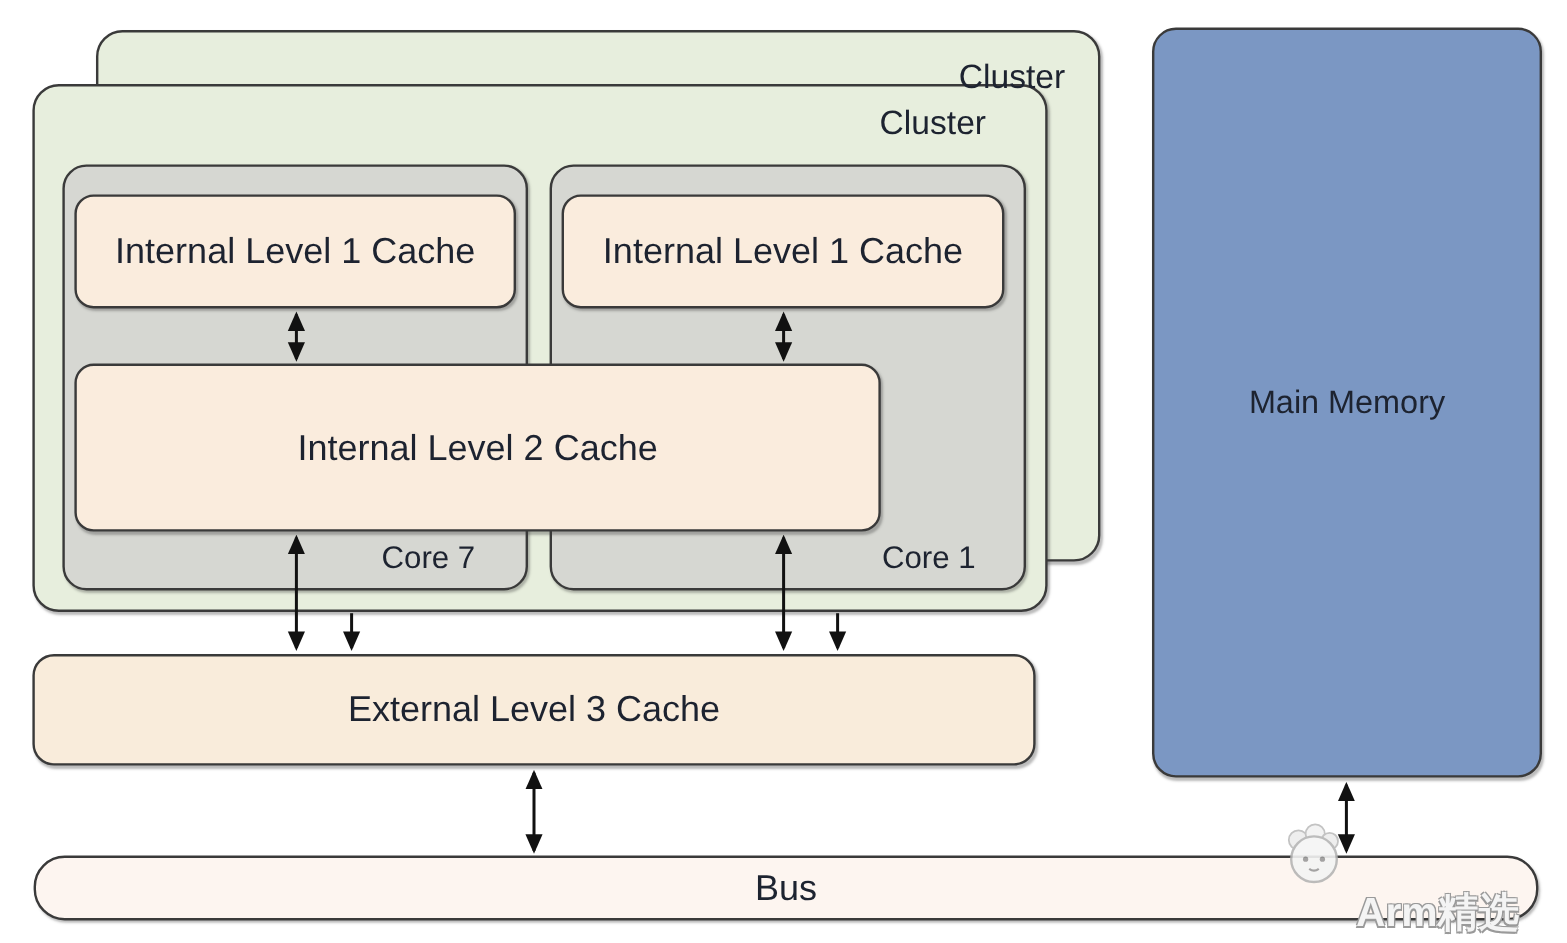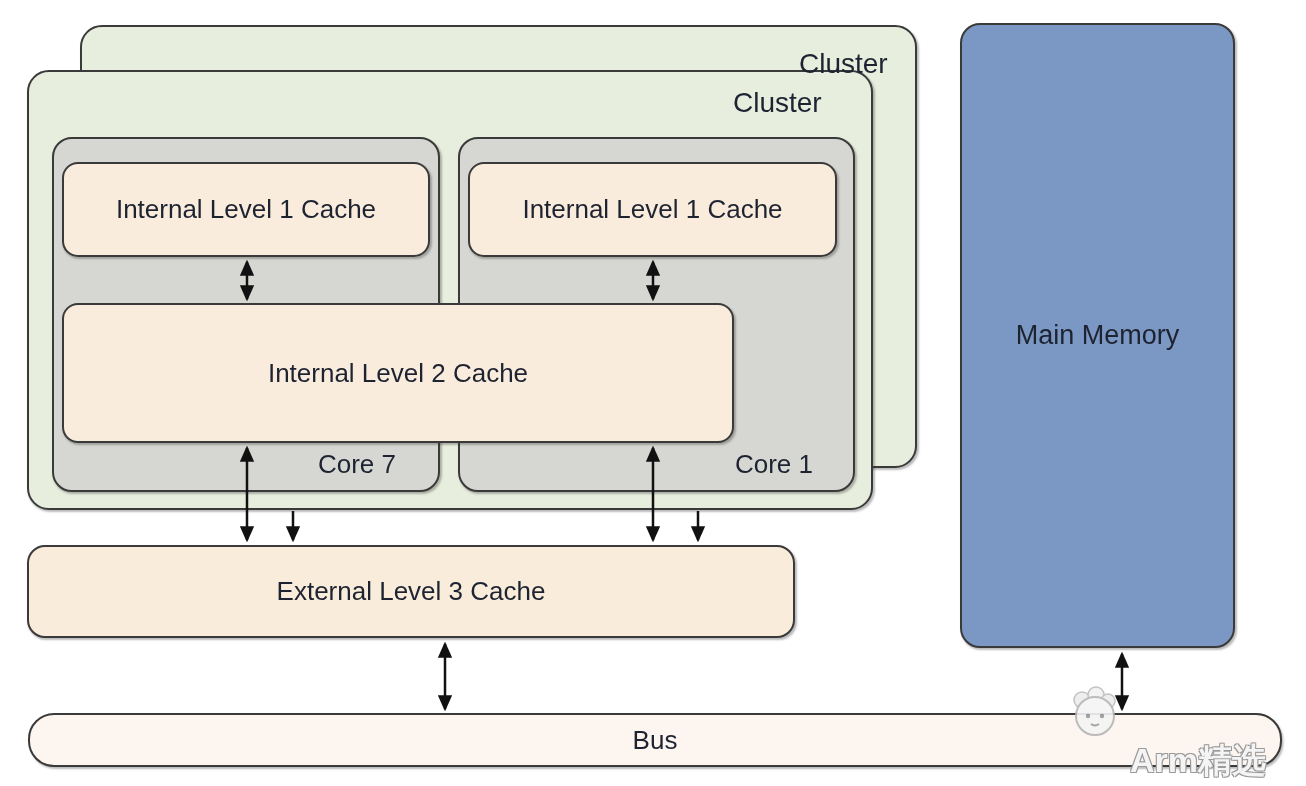--- a/index.html
+++ b/index.html
@@ -36,21 +36,21 @@
     background:var(--core-fill);
     border-radius:20px;
   }
   .cache{
     background:var(--cache-fill);
     border-radius:16px;
     display:flex;align-items:center;justify-content:center;
   }
   .label{
     color:var(--label-text);
-    font-size:26px;
+    font-size:30px;
     line-height:1.1;
     white-space:nowrap;
   }
   .abs-label{
     position:absolute;
     color:var(--label-text);
     font-size:28px;
     white-space:nowrap;
     z-index:5;
   }
@@ -134,25 +134,25 @@
     <span class="label">Internal Level 1 Cache</span>
   </div>
 
   <div class="box cache" style="left:62px;top:303px;width:672px;height:140px;z-index:4;">
     <span class="label">Internal Level 2 Cache</span>
   </div>
 
   <span class="core-label" style="left:292px;top:449px;">Core 7</span>
   <span class="core-label" style="left:709px;top:449px;">Core 1</span>
 
-  <div class="box l3" style="left:27px;top:545px;width:768px;height:93px;z-index:1;">
+  <div class="box l3" style="left:27px;top:545px;width:836px;height:93px;z-index:1;">
     <span class="label">External Level 3 Cache</span>
   </div>
 
-  <div class="box memory" style="left:960px;top:23px;width:275px;height:625px;z-index:1;">
+  <div class="box memory" style="left:960px;top:23px;width:325px;height:625px;z-index:1;">
     <span class="label" style="font-size:27px;">Main Memory</span>
   </div>
 
   <div class="box bus" style="left:28px;top:713px;width:1254px;height:54px;z-index:1;">
     <span class="label">Bus</span>
   </div>
 
   <svg class="arrows" width="1306" height="786">
     <defs>
       <marker id="ah" viewBox="0 0 10 10" refX="8.5" refY="5" markerWidth="6.5" markerHeight="6.5" orient="auto-start-reverse">

